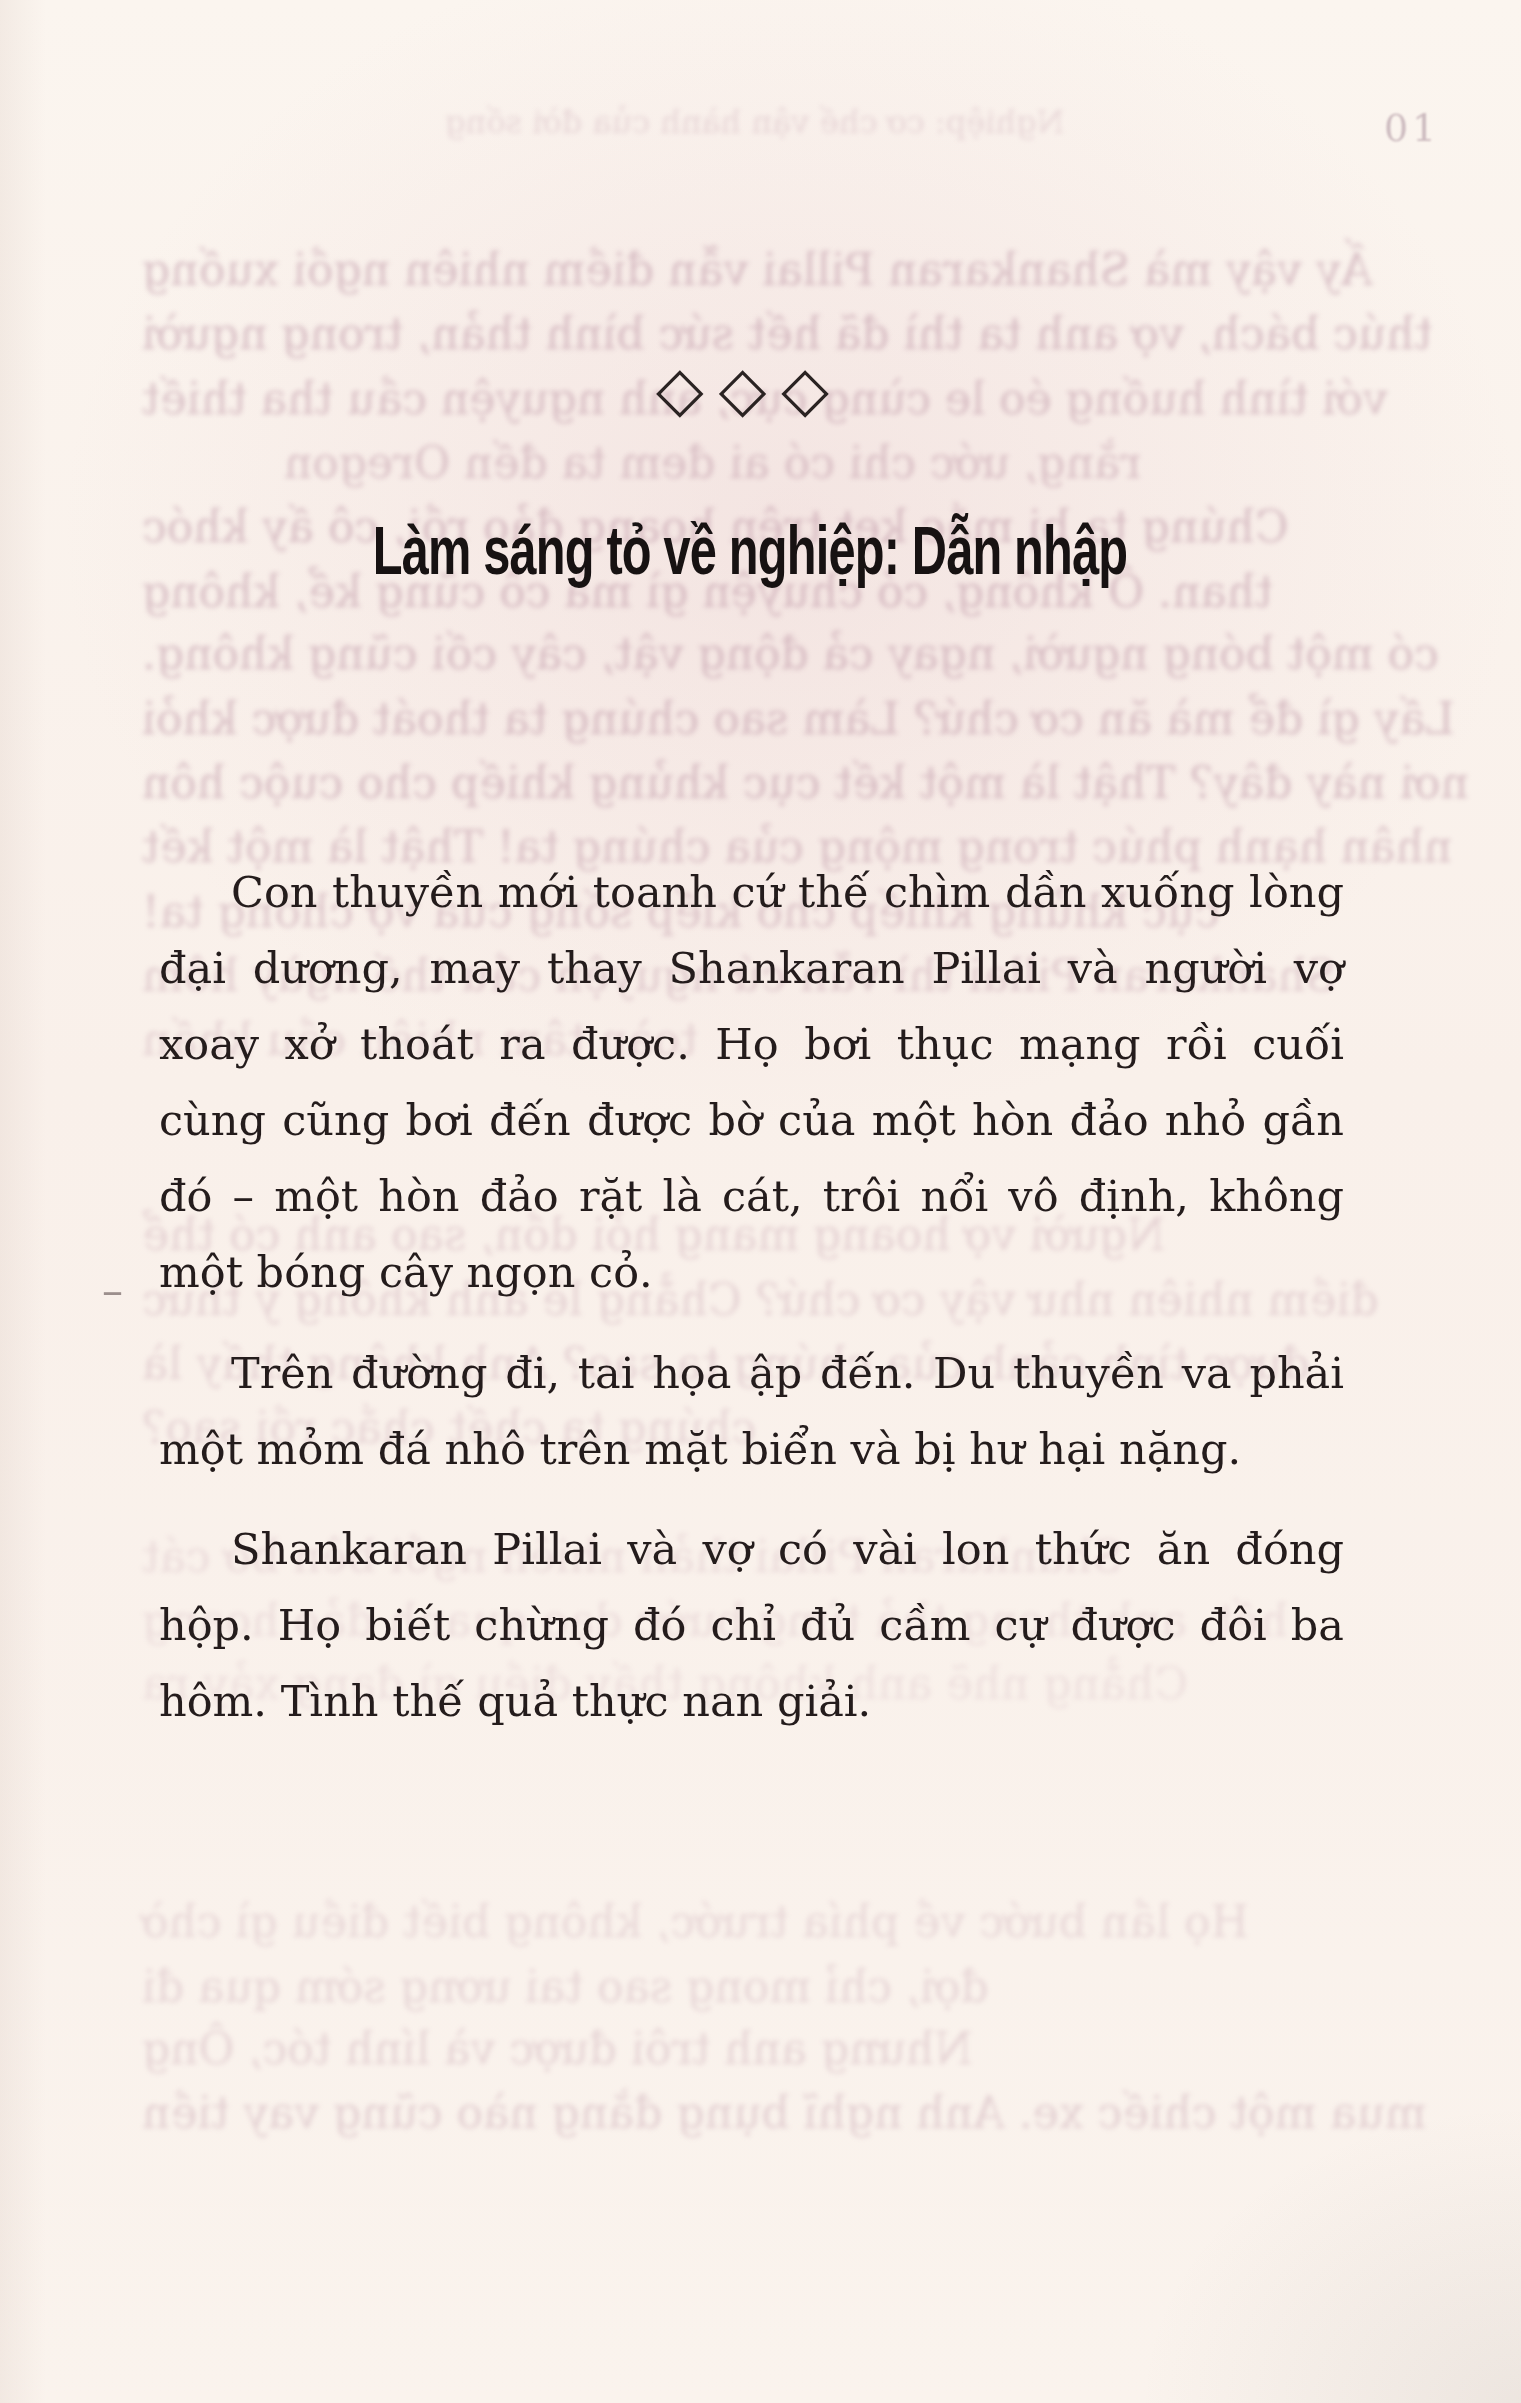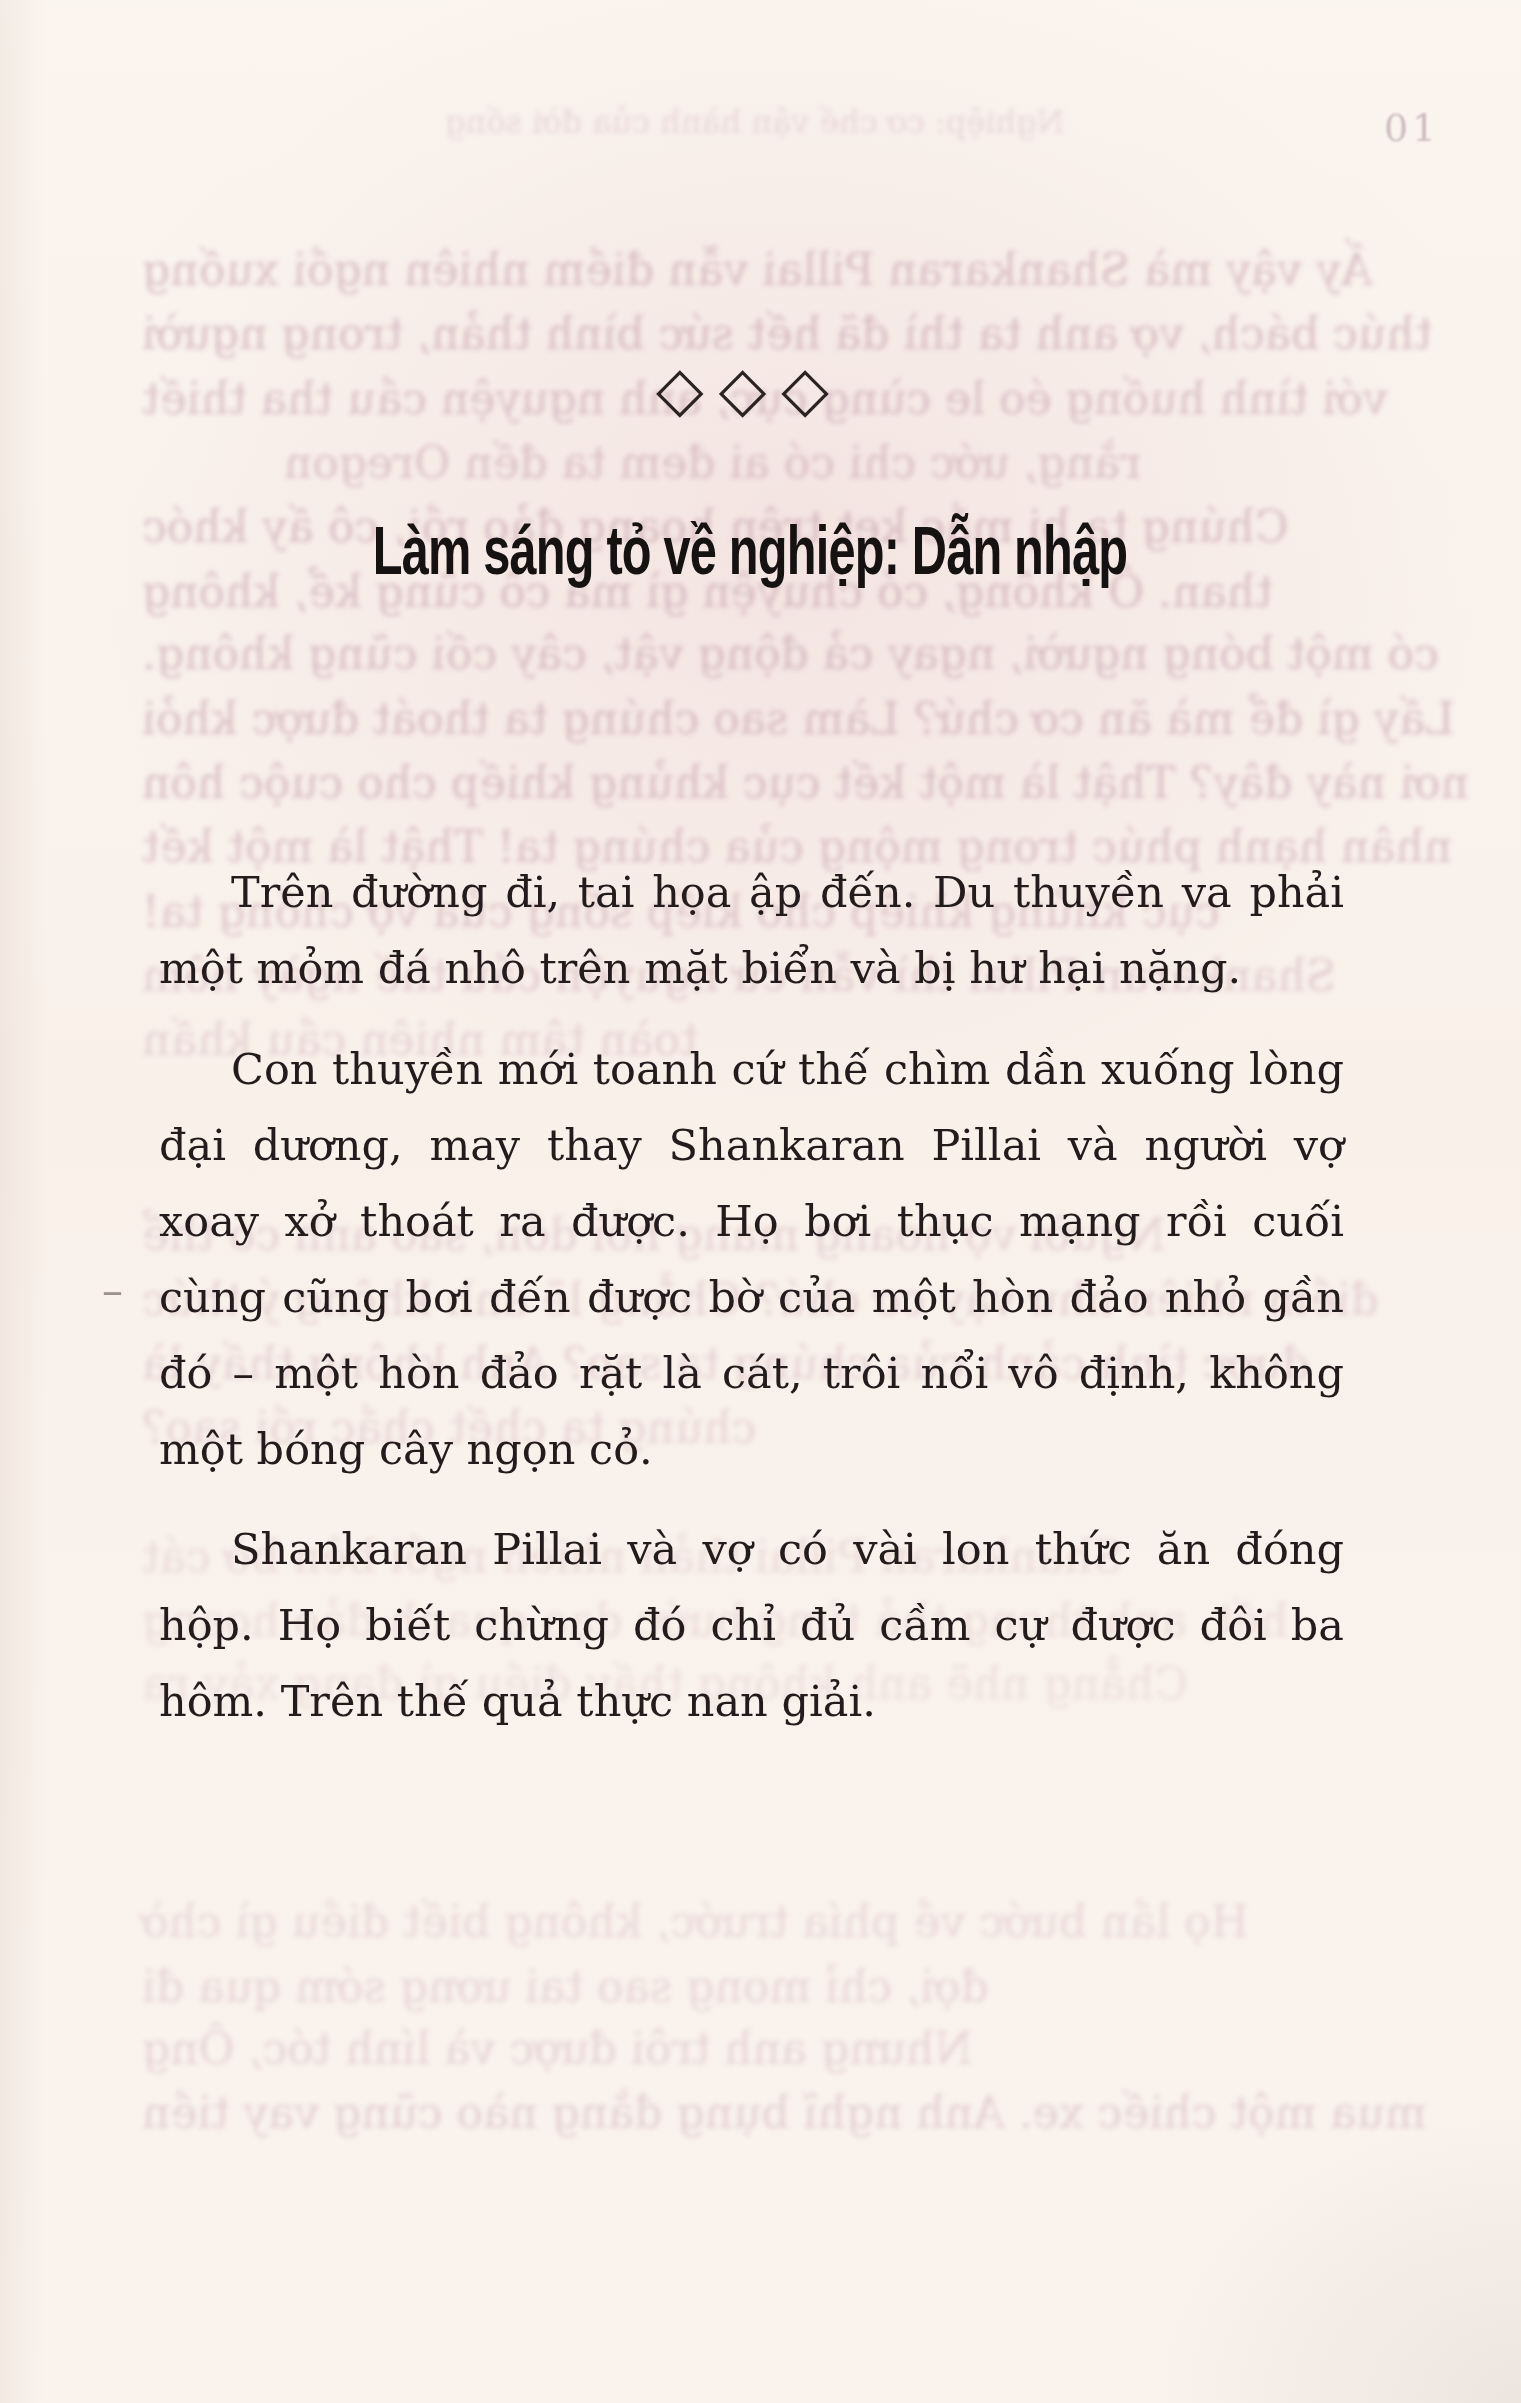--- a/index.html
+++ b/index.html
@@ -130,22 +130,22 @@
   <div class="ghost-pagenum">01</div>
   <div class="stray-mark">–</div>
 
   <div class="content">
     <div class="ornament">◇◇◇</div>
     <h1 class="chapter-title">Làm sáng tỏ về nghiệp: Dẫn nhập</h1>
     <div class="body-text">
 
 
 
+        <p class="para">Con thuyền mới toanh cứ thế chìm dần xuống lòng đại dương, may thay Shankaran Pillai và người vợ xoay xở thoát ra được. Họ bơi thục mạng rồi cuối cùng cũng bơi đến được bờ của một hòn đảo nhỏ gần đó – một hòn đảo rặt là cát, trôi nổi vô định, không một bóng cây ngọn cỏ.</p>
+
         <p class="para">Trên đường đi, tai họa ập đến. Du thuyền va phải một mỏm đá nhô trên mặt biển và bị hư hại nặng.</p>
 
-        <p class="para">Con thuyền mới toanh cứ thế chìm dần xuống lòng đại dương, may thay Shankaran Pillai và người vợ xoay xở thoát ra được. Họ bơi thục mạng rồi cuối cùng cũng bơi đến được bờ của một hòn đảo nhỏ gần đó – một hòn đảo rặt là cát, trôi nổi vô định, không một bóng cây ngọn cỏ.</p>
-
-        <p class="para">Shankaran Pillai và vợ có vài lon thức ăn đóng hộp. Họ biết chừng đó chỉ đủ cầm cự được đôi ba hôm. Trên thế quả thực nan giải.</p>
+        <p class="para">Shankaran Pillai và vợ có vài lon thức ăn đóng hộp. Họ biết chừng đó chỉ đủ cầm cự được đôi ba hôm. Tình thế quả thực nan giải.</p>
       </div>
   </div>
 
 </div>
 
 
 </body></html>

